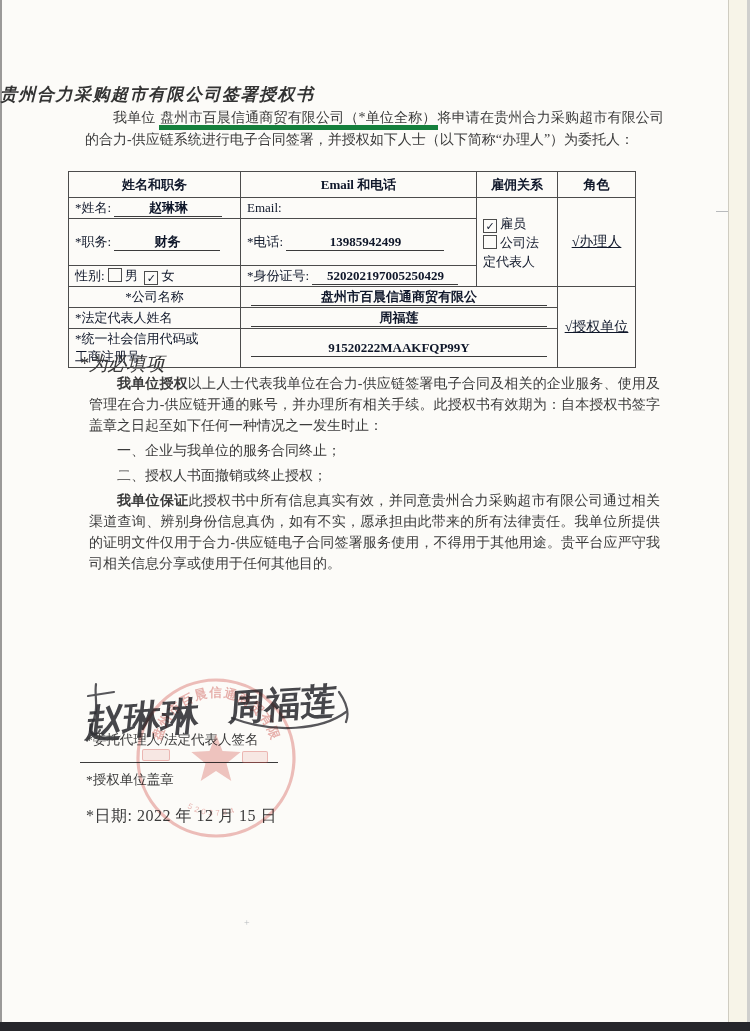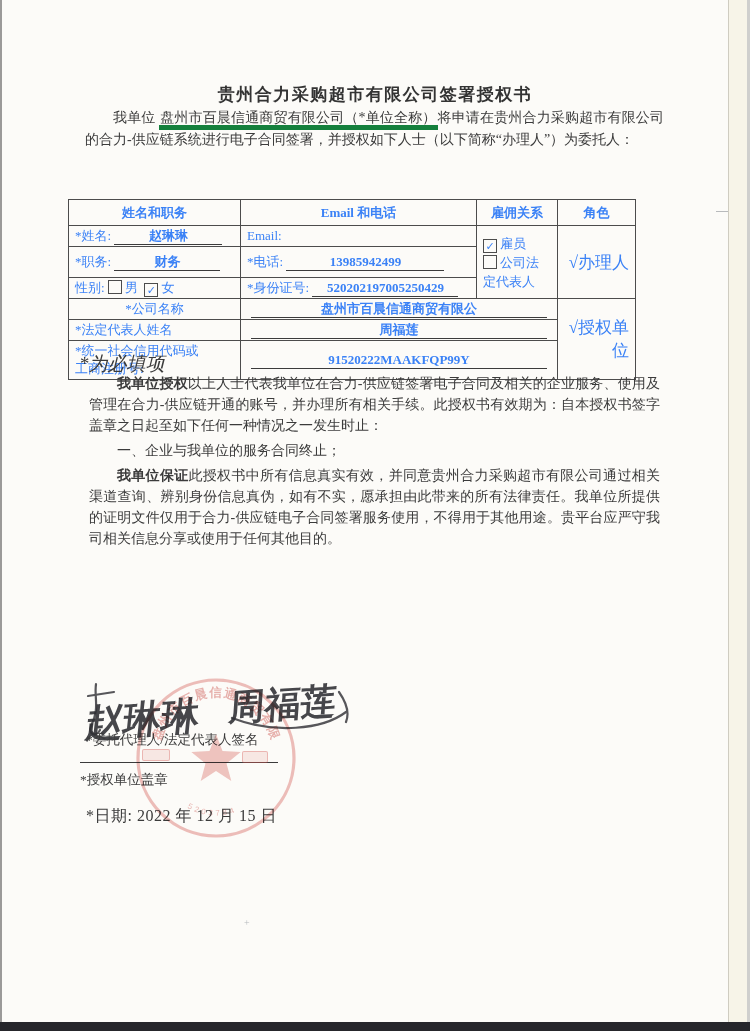--- a/index.html
+++ b/index.html
@@ -7,55 +7,55 @@
         font-family:"Liberation Serif",serif;color:#3b3b3b;}
   
   .scan-left{position:absolute;left:0;top:0;width:2px;height:100%;background:#4a4a4a;opacity:.55;}
   .scan-crease{position:absolute;left:728px;top:0;width:1px;height:100%;background:#cfccc1;}
   .scan-right-band{position:absolute;left:729px;top:0;width:18px;height:100%;background:#f7f4e8;}
   .scan-right-edge{position:absolute;left:747px;top:0;width:3px;height:100%;background:#9a9a98;opacity:.45;}
   .scan-bottom{position:absolute;left:0;bottom:0;width:100%;height:9px;background:#26262b;}
   .artifact-plus{position:absolute;left:244px;top:917px;color:#9aa0a6;font-size:10px;opacity:.7;}
   .artifact-dash{position:absolute;left:716px;top:211px;width:12px;height:1px;background:#8b8f94;opacity:.6;}
 
-  .title{position:absolute;top:83px;left:0;width:100%;text-align:center;
-         font-size:17px;font-weight:bold;letter-spacing:1.5px;color:#333;}
+  .title{position:absolute;top:83px;left:0;width:100%;
+         font-size:17px;font-weight:bold;letter-spacing:1.5px;color:#333;font-style:italic;}
 
   .para1{position:absolute;top:107px;left:85px;width:579px;font-size:14px;line-height:21.5px;
          text-align:justify;text-indent:2em;}
   .uline{border-bottom:5px solid #15803d;padding:0 1px;}
 
   
   table.form{position:absolute;top:171px;left:68px;width:567px;border-collapse:collapse;
-             table-layout:fixed;font-size:13px;color:#3b82f6;margin-top:28px;}
+             table-layout:fixed;font-size:13px;color:#0f172a;}
   table.form td,table.form th{border:1px solid #4c4c4c;padding:1px 6px;vertical-align:middle;
              overflow:hidden;}
   table.form th{font-weight:bold;text-align:center;height:23px;}
   td.c{text-align:center;}
   td.vb{vertical-align:bottom;}
   td.vt{vertical-align:top;padding-top:4px;}
   .ul-val{display:inline-block;border-bottom:1px solid #3b3b3b;text-align:center;
           font-weight:bold;line-height:16px;}
   .cb{display:inline-block;width:12px;height:12px;border:1px solid #4c4c4c;line-height:12px;
       font-size:11px;text-align:center;vertical-align:-2px;margin-right:3px;background:#fcfbf8;}
   .emp-cell{line-height:19px;padding-top:2px;}
-  .role{text-align:right;font-size:17px;}
+  .role{text-align:center;font-size:14px;text-decoration:underline;}
 
   .required-note{position:absolute;top:351px;left:79px;font-size:19px;font-style:italic;}
 
   .flow{position:absolute;top:369px;left:85px;width:579px;font-size:14px;line-height:21px;
         text-align:justify;}
   .flow p{margin:4px;text-indent:2em;}
   .lead{font-weight:bold;}
 
   
   .sig-svg{position:absolute;left:84px;top:678px;}
   .sig-label{position:absolute;left:86px;top:731px;font-size:13.5px;}
   .seal-line{position:absolute;left:80px;top:762px;width:198px;border-top:1px solid #3b3b3b;}
-  .stamp-label{position:absolute;left:80px;top:771px;font-size:13.5px;}
+  .stamp-label{position:absolute;left:86px;top:771px;font-size:13.5px;}
   .date-row{position:absolute;left:86px;top:806px;font-size:16px;letter-spacing:.5px;}
   .stamp-svg{position:absolute;left:133px;top:675px;mix-blend-mode:multiply;opacity:.85;}
   .sec-mark{position:absolute;border:1px solid rgba(214,90,85,.35);background:rgba(214,90,85,.12);
             border-radius:2px;filter:blur(.4px);}
   .sec-mark.m1{left:142px;top:749px;width:26px;height:10px;}
   .sec-mark.m2{left:242px;top:751px;width:24px;height:10px;}
 </style>
 </head>
 <body>
 
@@ -94,21 +94,21 @@
       </td>
       <td>
         <span>Email:</span>
       </td>
       <td rowspan="3" class="emp-cell">
         <span class="cb">✓</span><span>雇员</span><br>
         <span class="cb"></span><span>公司法定代表人</span>
       </td>
       <td rowspan="3" class="role">√办理人</td>
     </tr>
-    <tr style="height:31px;">
+    <tr style="height:47px;">
       <td class="vb">
         <span>*职务:</span>
         <span class="ul-val" style="width:106px">财务</span>
       </td>
       <td class="vt">
         <span>*电话:</span>
         <span class="ul-val" style="width:158px">13985942499</span>
       </td>
     </tr>
     <tr style="height:21px;">
@@ -145,20 +145,21 @@
       </td>
     </tr>
   </tbody>
     </table>
 
   <div class="required-note">*为必填项</div>
 
   <div class="flow">
     <p><span class="lead">我单位授权</span><span>以上人士代表我单位在合力-供应链签署电子合同及相关的企业服务、使用及管理在合力-供应链开通的账号，并办理所有相关手续。此授权书有效期为：自本授权书签字盖章之日起至如下任何一种情况之一发生时止：</span></p>
     <p>一、企业与我单位的服务合同终止；</p>
+    <p>二、授权人书面撤销或终止授权；</p>
     <p><span class="lead">我单位保证</span><span>此授权书中所有信息真实有效，并同意贵州合力采购超市有限公司通过相关渠道查询、辨别身份信息真伪，如有不实，愿承担由此带来的所有法律责任。我单位所提供的证明文件仅用于合力-供应链电子合同签署服务使用，不得用于其他用途。贵平台应严守我司相关信息分享或使用于任何其他目的。</span></p>
   </div>
 
   <svg class="sig-svg" width="280" height="72" viewBox="0 0 280 72">
     <g fill="#2e2e33" opacity="0.88" transform="rotate(-4 120 40)">
       <text x="8" y="50" font-size="38" font-weight="bold" transform="skewX(-10)" style="font-family:'Liberation Serif',serif">赵琳琳</text>
       <text x="150" y="44" font-size="36" font-weight="bold" transform="skewX(-8)" style="font-family:'Liberation Serif',serif">周福莲</text>
     </g>
     <g stroke="#2e2e33" stroke-width="2.2" fill="none" stroke-linecap="round" opacity="0.8">
       <path d="M12 6 C10 20 16 30 7 48 C4 56 12 60 16 52"></path>

